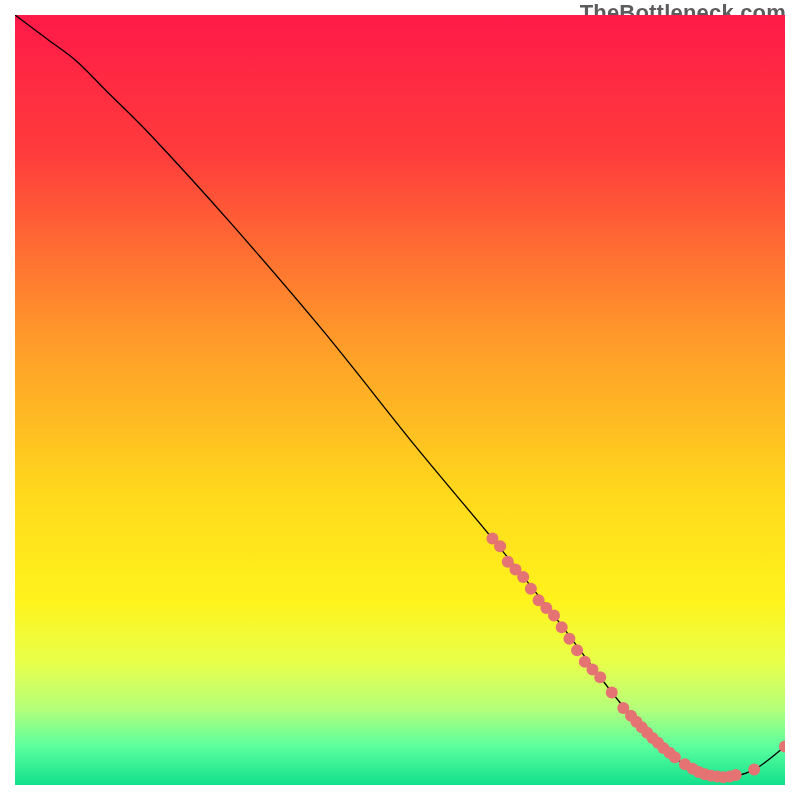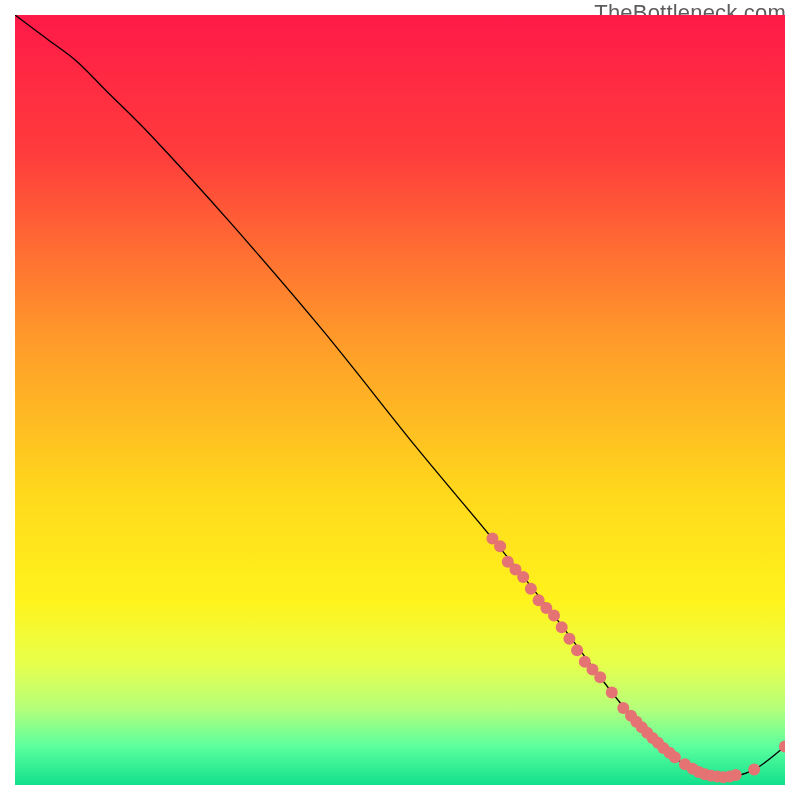--- a/index.html
+++ b/index.html
@@ -25,21 +25,21 @@
     overflow: hidden;
   }
   .plot svg {
     display: block;
   }
   .watermark {
     position: absolute;
     top: 0;
     right: 14px;
     font-size: 22px;
-    font-weight: 400;
+    font-weight: 700;
     color: #5c5c5c;
     letter-spacing: 0.2px;
     user-select: none;
     text-align: right;
   }
 </style>
 </head>
 <body>
 
 <div class="stage">

